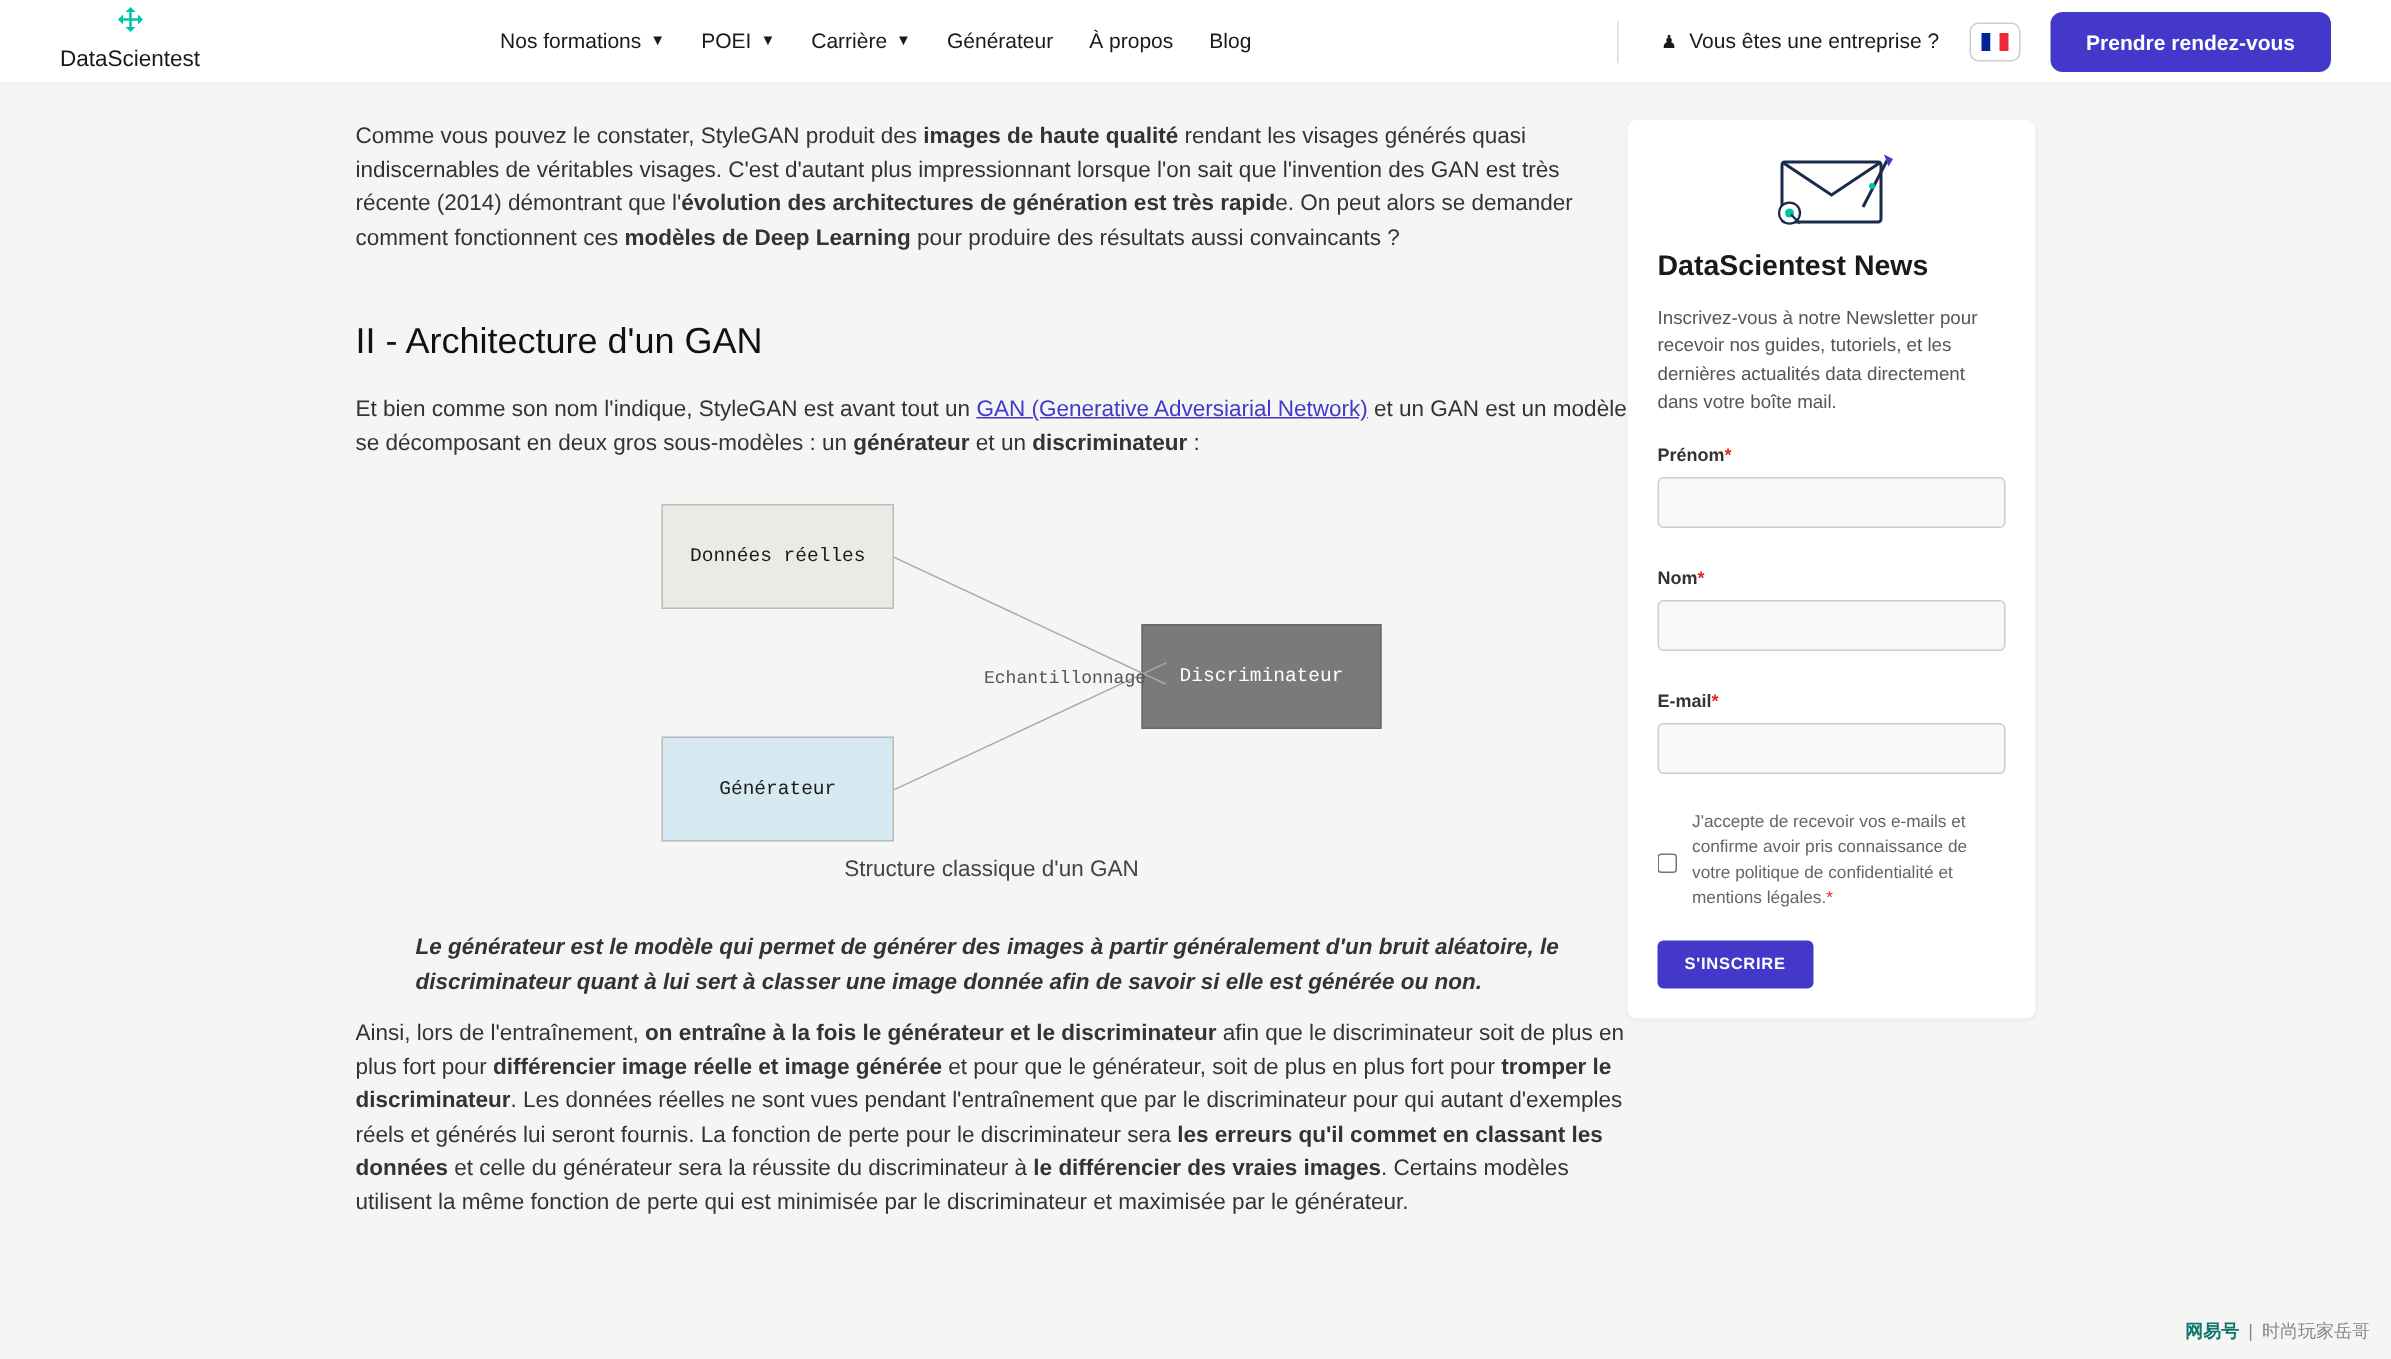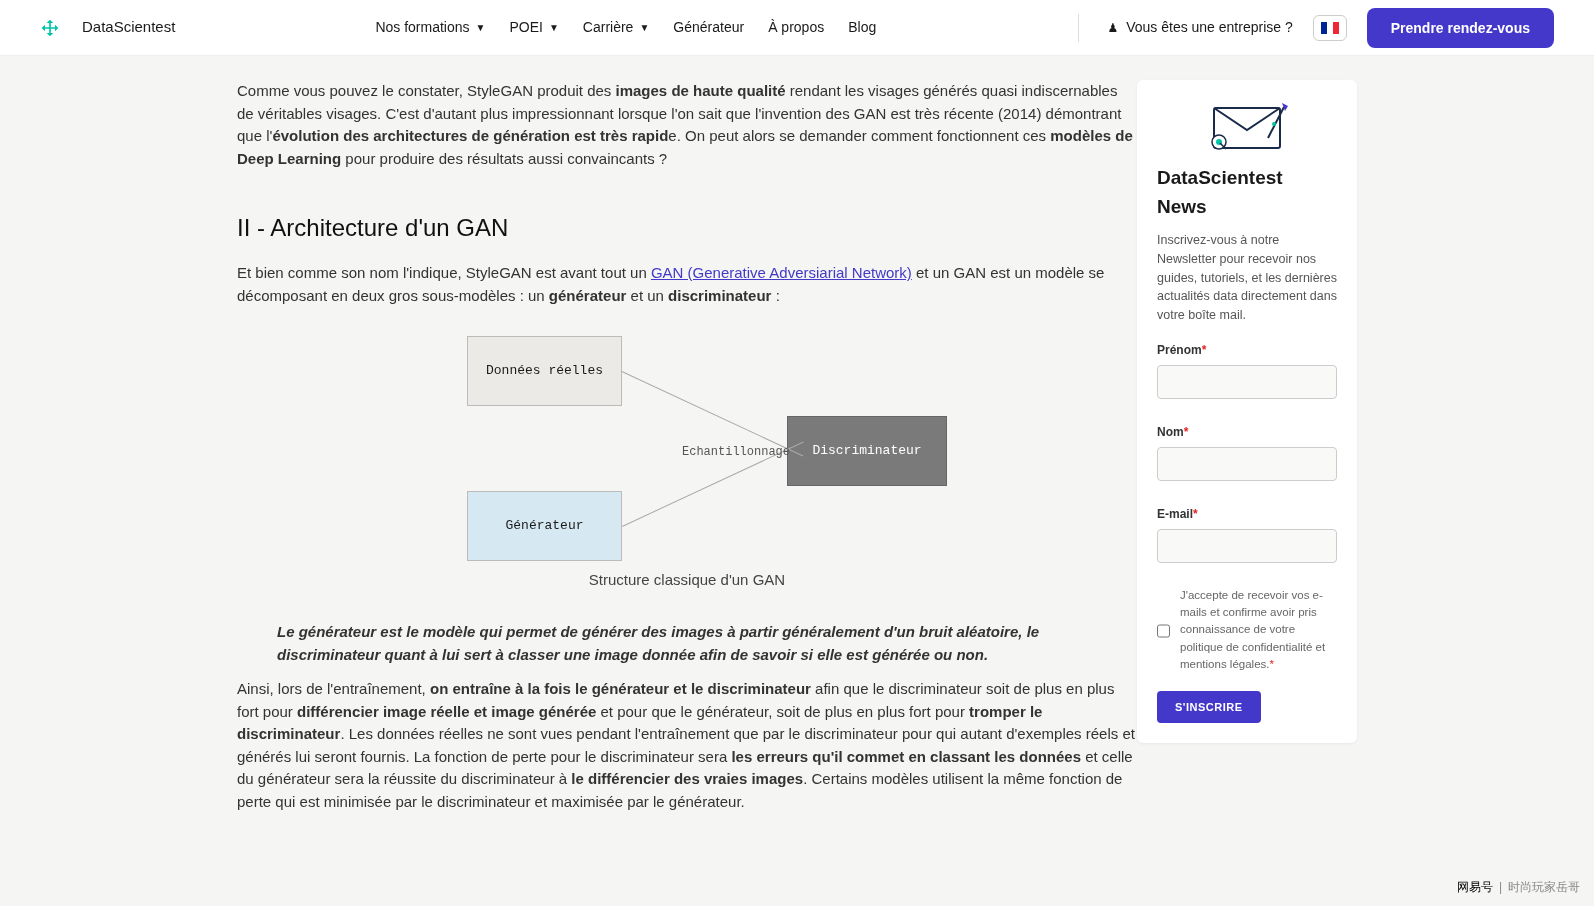--- a/index.html
+++ b/index.html
@@ -17,23 +17,24 @@
   background: #fff;
   display: flex;
   align-items: center;
   padding: 0 40px;
   z-index: 100;
   border-bottom: 1px solid #eee;
 }
 .logo {
   display: flex;
   align-items: center;
-  gap: 22px;
+  gap: 6px;
   color: #1a1a1a;
   font-weight: 500;
+  flex-direction: column;
 }
 .logo-icon { width: 20px; height: 20px; color: #00c4a8; }
 .nav {
   display: flex;
   align-items: center;
   gap: 24px;
   margin-left: 200px;
 }
 .nav-item {
   display: flex;
@@ -129,21 +130,21 @@
 .fig-label { position: absolute; left: 345px; top: 112px; font-size: 12px; color: #555; }
 .caption { text-align: center; margin-bottom: 28px; color: #444; }
 .indented {
   padding-left: 40px;
   font-style: italic;
   font-weight: 600;
   margin: 16px 0 28px;
   line-height: 1.55;
 }
 .sidebar {
-  width: 220px;
+  width: 272px;
   flex-shrink: 0;
 }
 .card {
   background: #fff;
   border-radius: 6px;
   padding: 20px;
   box-shadow: 0 1px 3px rgba(0,0,0,0.06);
 }
 .envelope {
   display: block;
@@ -320,16 +321,16 @@
       <div class="consent">
         <input type="checkbox" style="">
         <span><span>J'accepte de recevoir vos e-mails et confirme avoir pris connaissance de votre politique de confidentialité et mentions légales.</span><span class="req">*</span></span>
       </div>
       <button class="submit-btn">S'INSCRIRE</button>
     </div>
   </aside>
 </div>
 
 <div class="footer-brand">
-  <span style="color:#000000;font-weight:400;">网易号</span>
+  <span style="color:#0f766e;font-weight:700;">网易号</span>
   <span>|</span>
   <span>时尚玩家岳哥</span>
 </div>
 
 </body></html>

